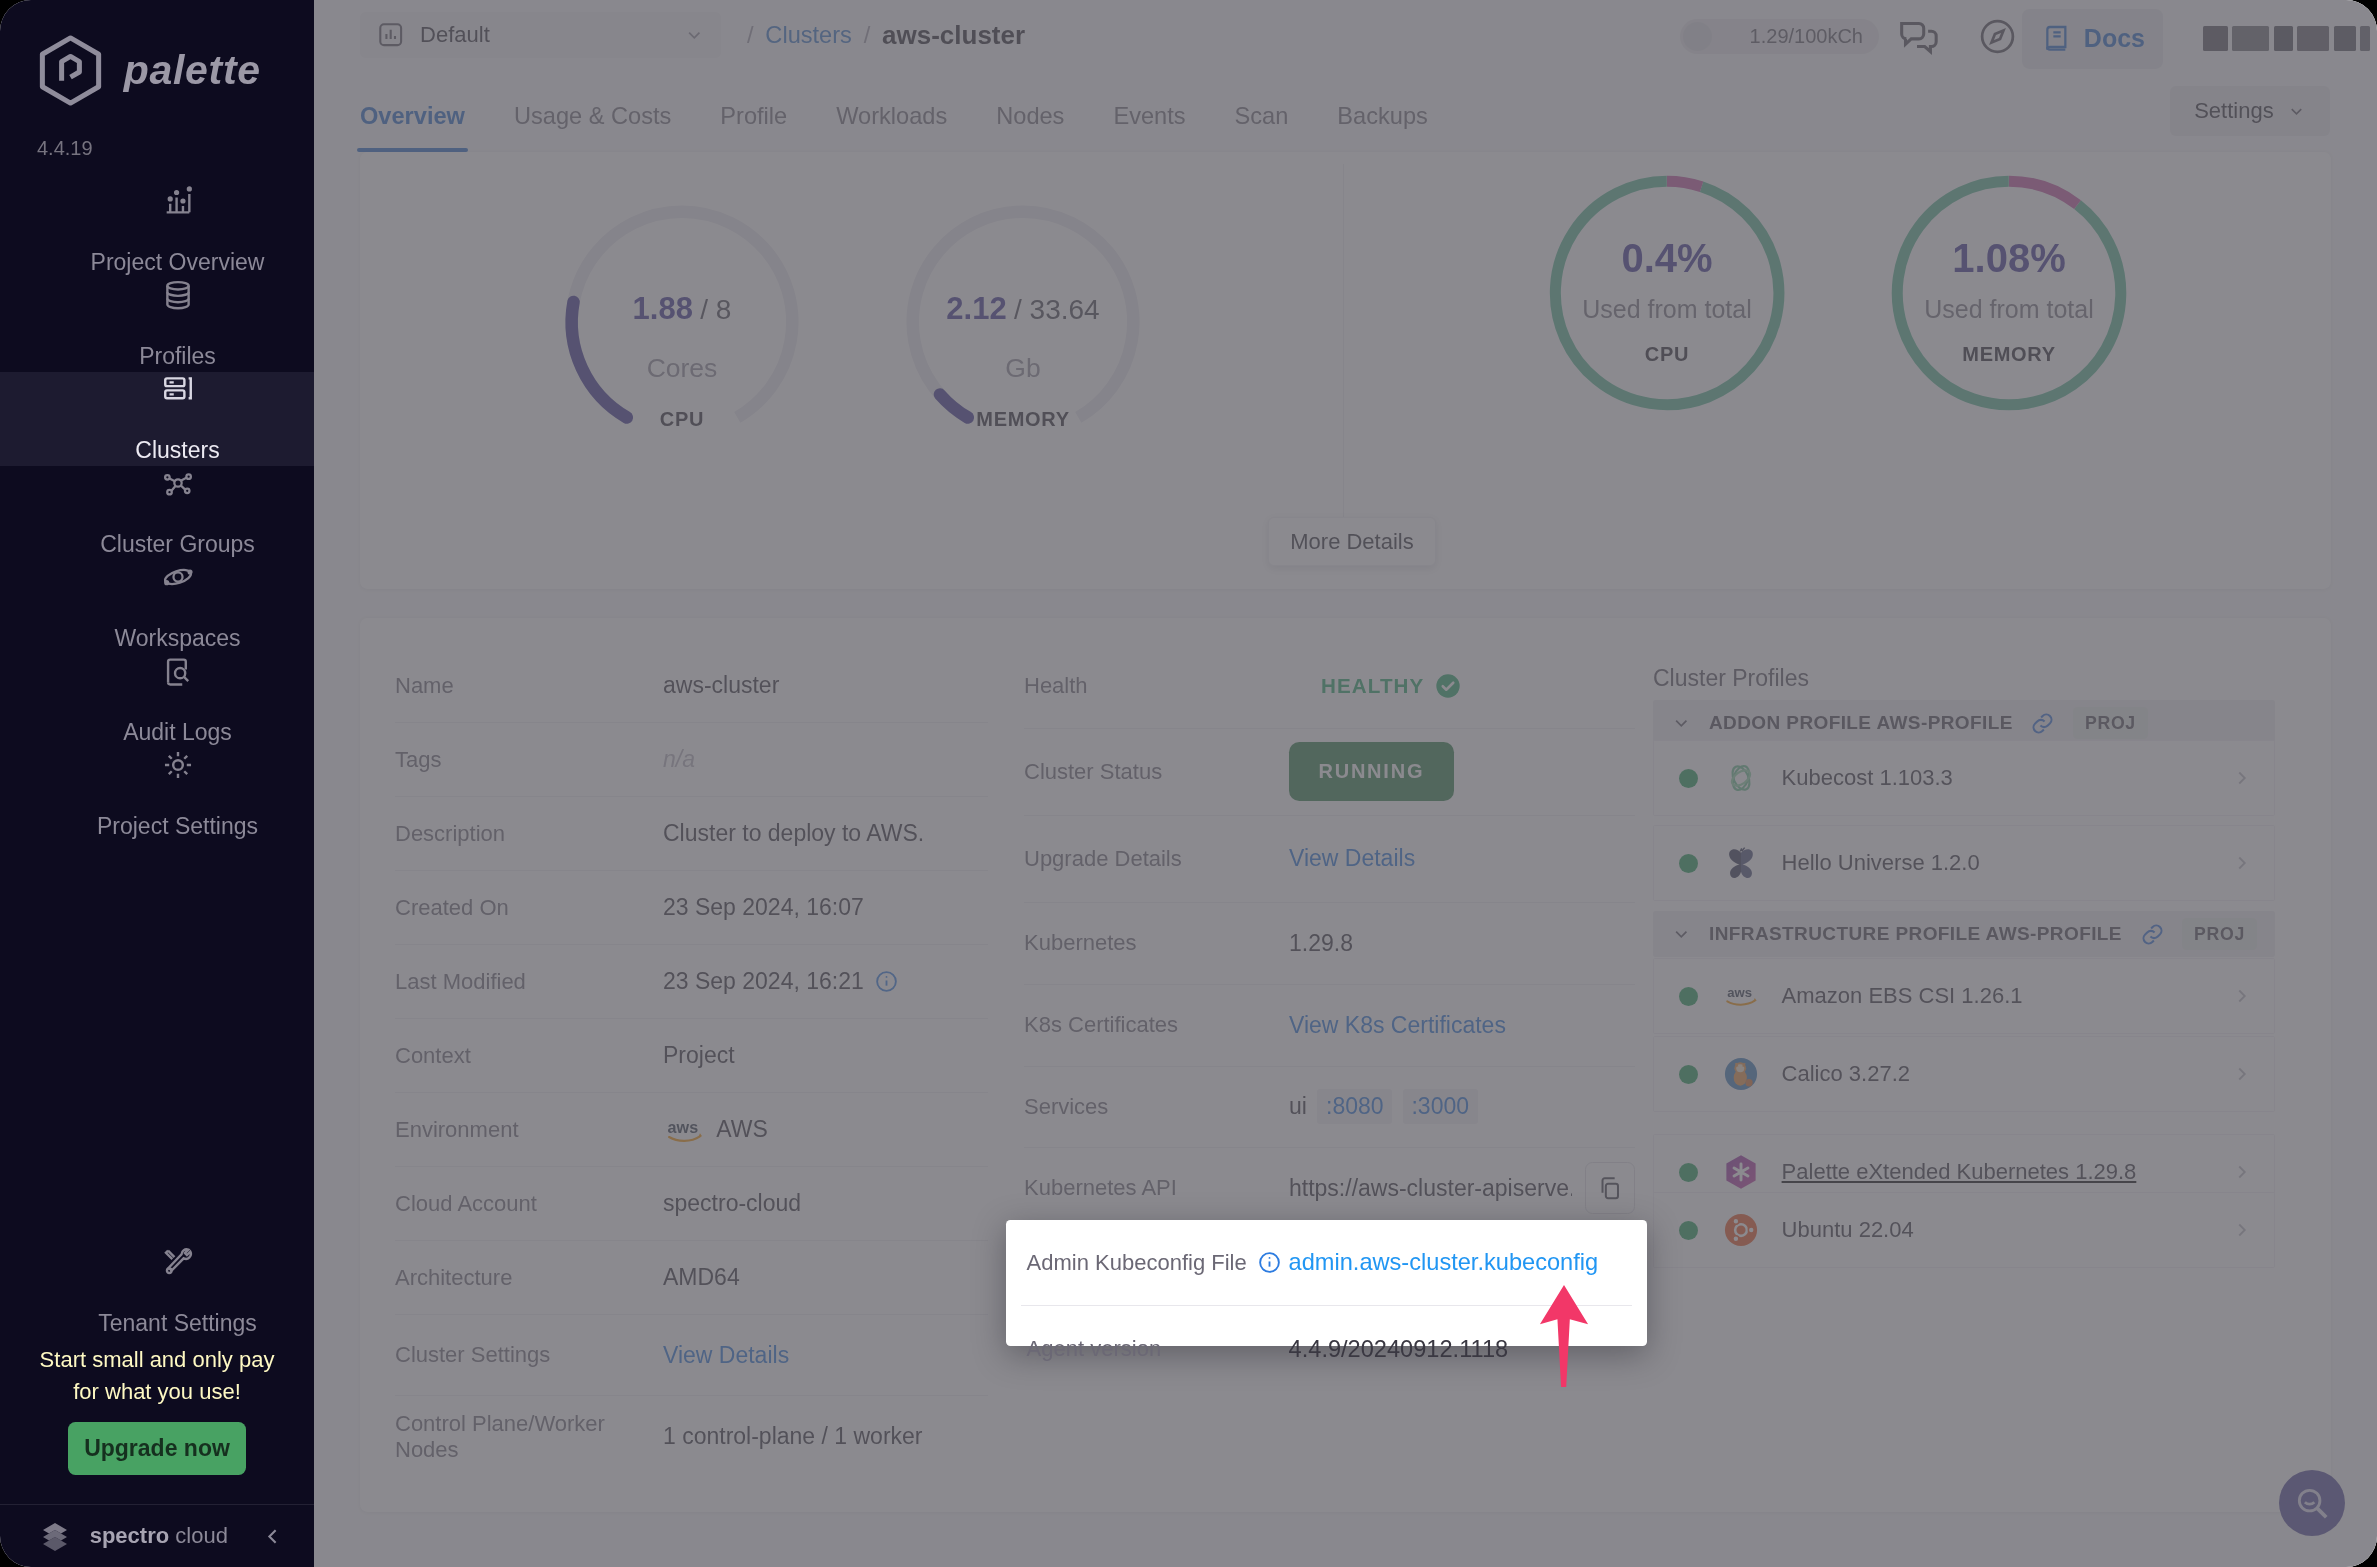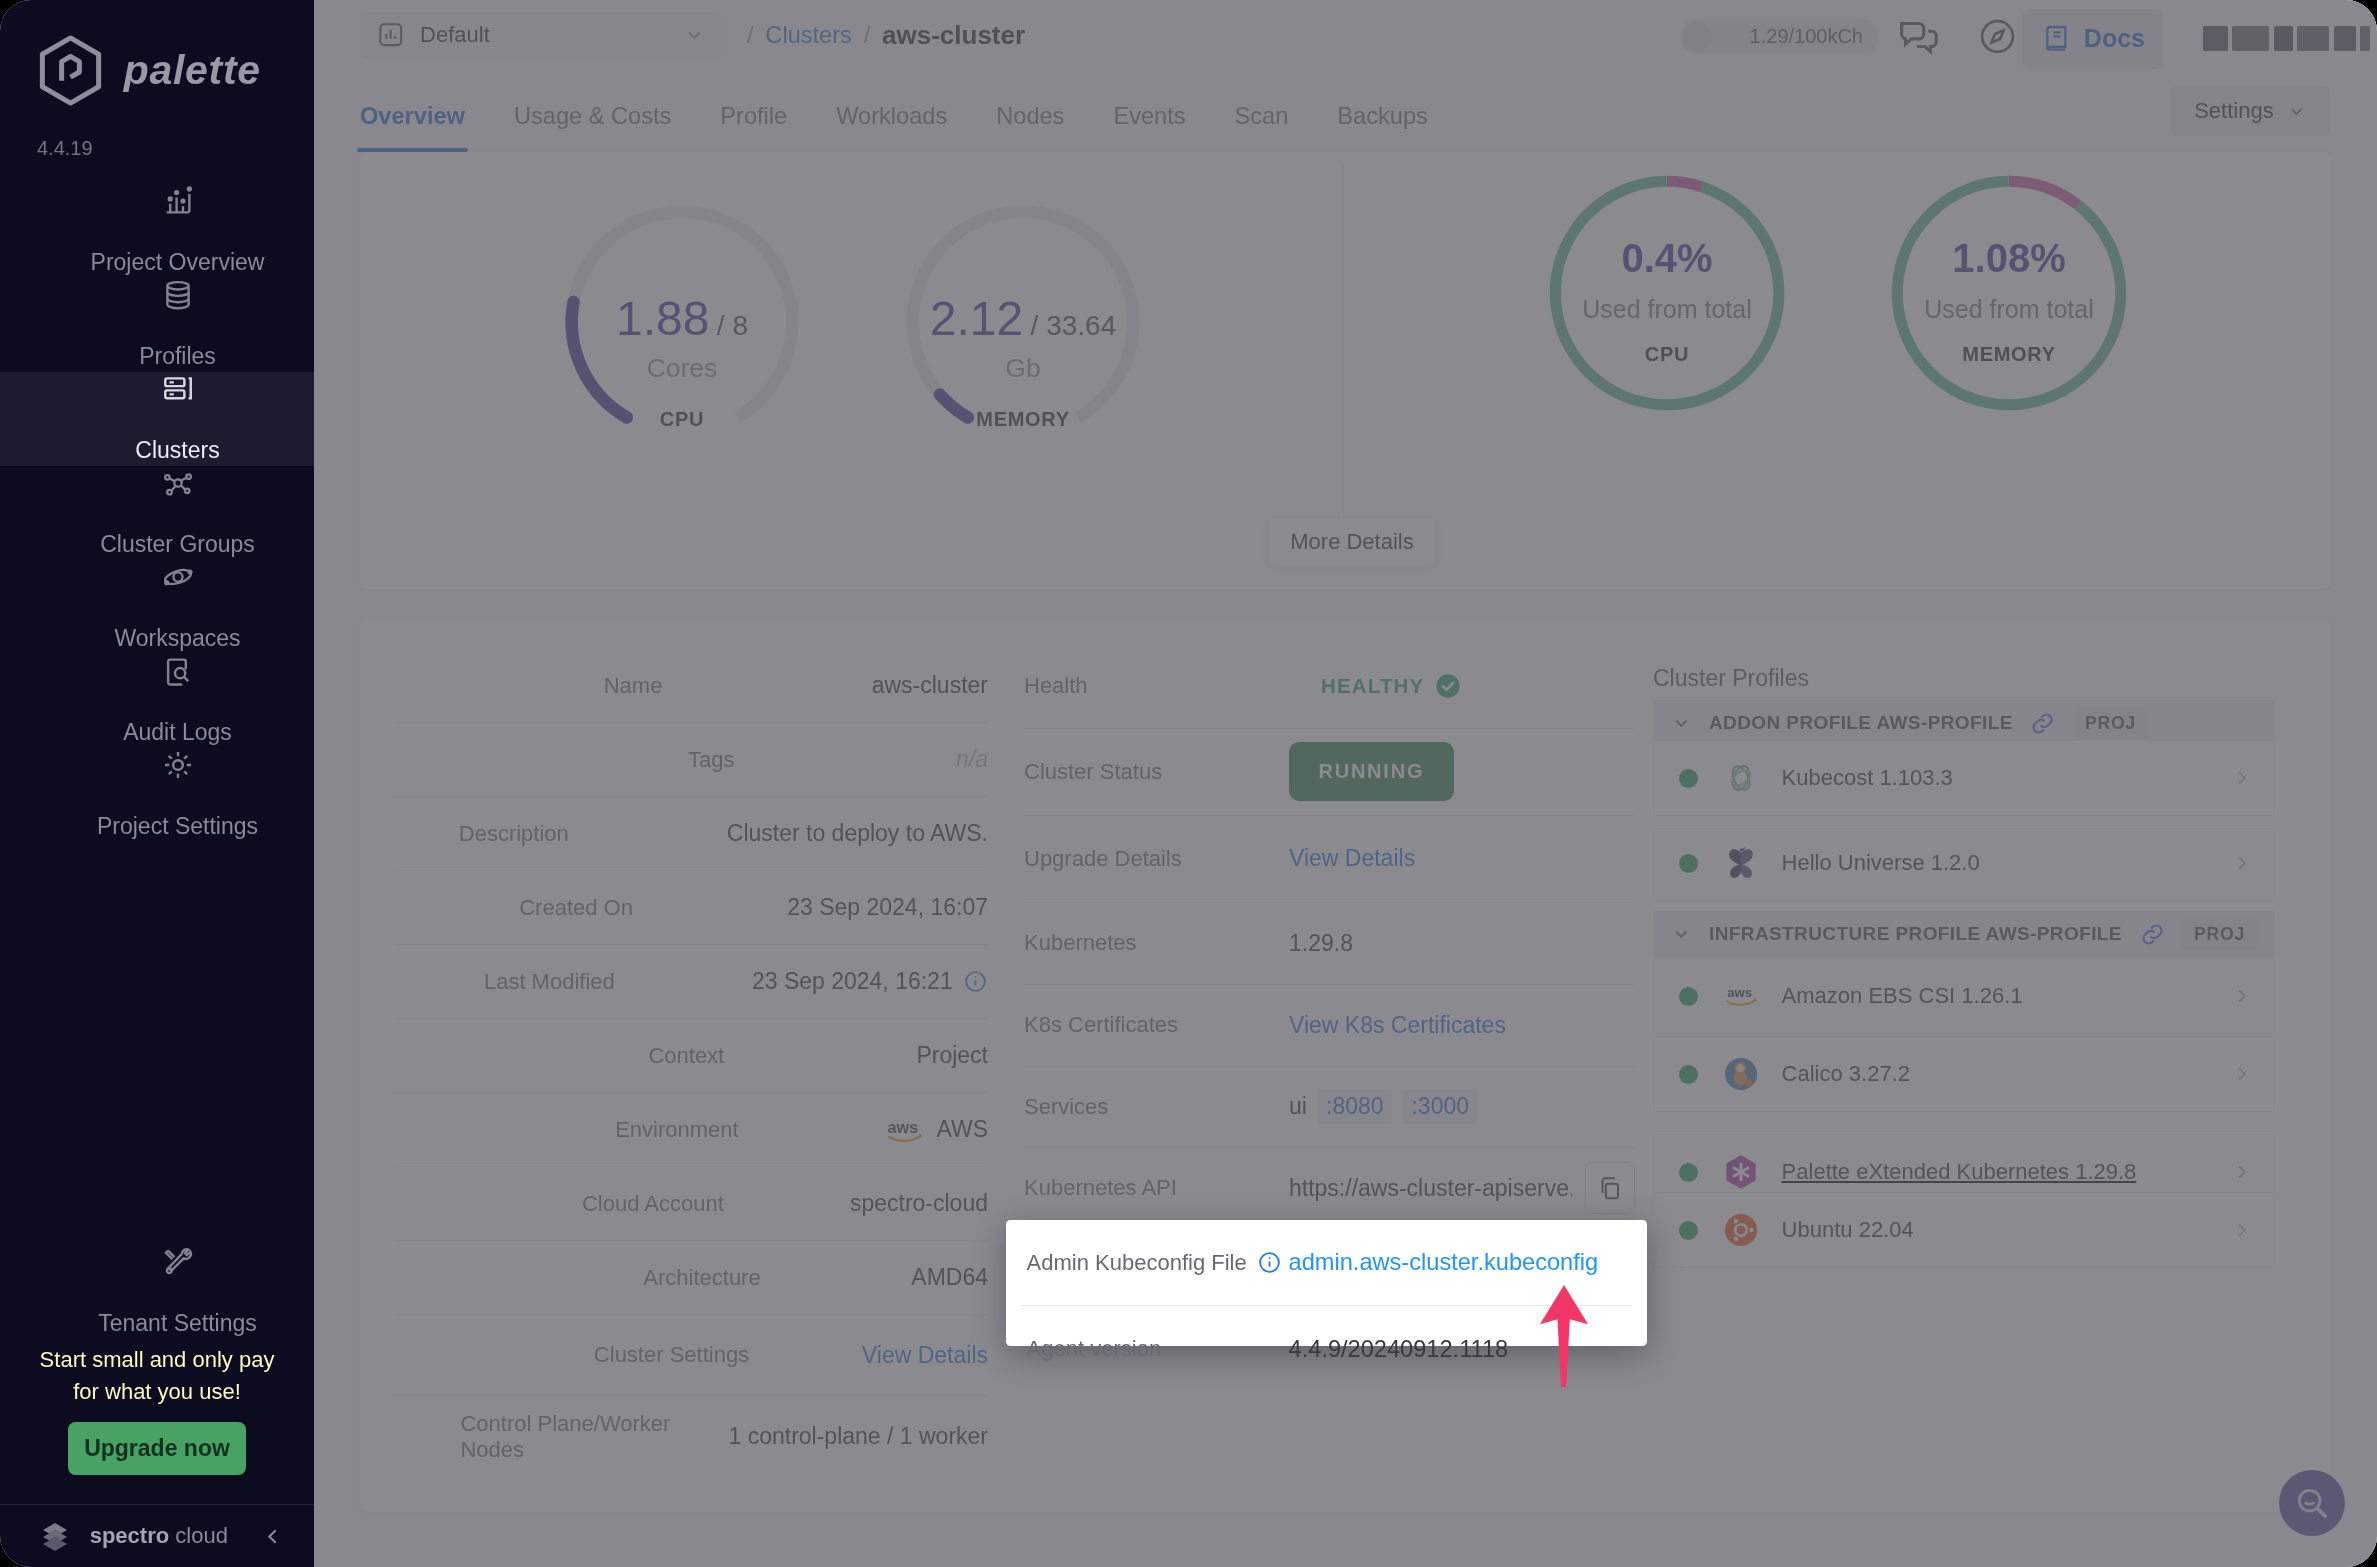--- a/index.html
+++ b/index.html
@@ -63,39 +63,39 @@
   .settings-btn{position:absolute;left:1856px;top:86px;width:160px;height:50px;background:#e9e8ed;border-radius:5.9px;display:flex;align-items:center;justify-content:center;gap:13.2px;font-size:22px;color:#2e2c36;cursor:pointer;}
   .settings-btn .schev{width:19px;height:19px;color:#55525e;}
 
   
   .card-top{position:absolute;left:46px;top:152px;width:1971px;height:437px;background:#fff;border-radius:7.4px;box-shadow:0 0.7px 3.7px rgba(30,30,50,.07);}
   .vdiv{position:absolute;left:983px;top:11.8px;width:0.7px;height:377px;background:#ececf0;}
   .gaugebox{position:absolute;width:250px;height:250px;top:45px;}
   .gauge-cpu{left:197px;} .gauge-mem{left:538px;}
   .gaugebox svg{position:absolute;inset:0;}
   .gval{position:absolute;left:0;right:0;top:94px;display:flex;justify-content:center;align-items:baseline;gap:7.4px;}
-  .gval .big{font-size:48px;font-weight:400;color:#3b3191;}
+  .gval .big{font-size:31px;font-weight:700;color:#3b3191;}
   .gval .small{font-size:28px;color:#45434e;}
   .gunit{position:absolute;left:0;right:0;top:156px;text-align:center;font-size:26.5px;color:#8d8a96;}
   .glabel{position:absolute;left:0;right:0;top:211px;text-align:center;font-size:20px;font-weight:700;letter-spacing:0.7px;color:#2a2832;}
   .donutbox{position:absolute;width:250px;height:250px;top:16px;}
   .donut-cpu{left:1182px;} .donut-mem{left:1524px;}
   .donutbox svg{position:absolute;inset:0;}
   .dpct{position:absolute;left:0;right:0;top:68px;text-align:center;font-size:40px;font-weight:700;color:#3b3191;}
   .dcap{position:absolute;left:0;right:0;top:127px;text-align:center;font-size:25px;color:#76737f;}
   .dlabel{position:absolute;left:0;right:0;top:175px;text-align:center;font-size:20px;font-weight:700;letter-spacing:0.7px;color:#25232d;}
   .more-btn{position:absolute;left:908px;top:365px;width:168px;height:49px;background:#fff;border:0.7px solid #f0eff3;border-radius:5.9px;box-shadow:0 2.2px 8.8px rgba(40,40,60,.14);font-size:22px;color:#2e2c36;font-family:inherit;cursor:pointer;}
 
   
   .card-details{position:absolute;left:46px;top:618px;width:1971px;height:894px;background:#fff;border-radius:7.4px;box-shadow:0 0.7px 3.7px rgba(30,30,50,.07);}
   .col-left{position:absolute;left:35px;top:31px;width:593px;}
   .col-right{position:absolute;left:664px;top:26.5px;width:611px;}
   .drow{display:flex;align-items:center;border-bottom:0.7px solid #ececf0;}
   .drow:last-child{border-bottom:none;}
-  .col-left .drow{height:74px;justify-content:flex-end;}
+  .col-left .drow{height:74px;}
   .col-left .drow.tall{height:81px;}
   .lab{width:268px;flex-shrink:0;font-size:22px;color:#6b6875;}
   .col-right .lab{width:265px;}
   .val{font-size:23px;color:#312f39;display:flex;align-items:center;gap:10.3px;}
   .val.na{color:#b4b1bc;font-style:italic;}
   .link{color:#2373d9;cursor:pointer;}
   .info-icon{width:25px;height:25px;color:#2d7ce0;flex-shrink:0;cursor:pointer;}
   .aws-ic{width:43px;height:29.4px;}
   .rr1{height:84px;} .rr2{height:87px;} .rr3{height:87px;} .rr4{height:82px;} .rr5{height:82px;} .rr6{height:81px;} .rr7{height:81px;border-bottom:none;}
   .healthy{display:flex;align-items:center;gap:10px;font-size:20.6px;font-weight:700;letter-spacing:1.1px;color:#27a567;margin-left:32px;}

